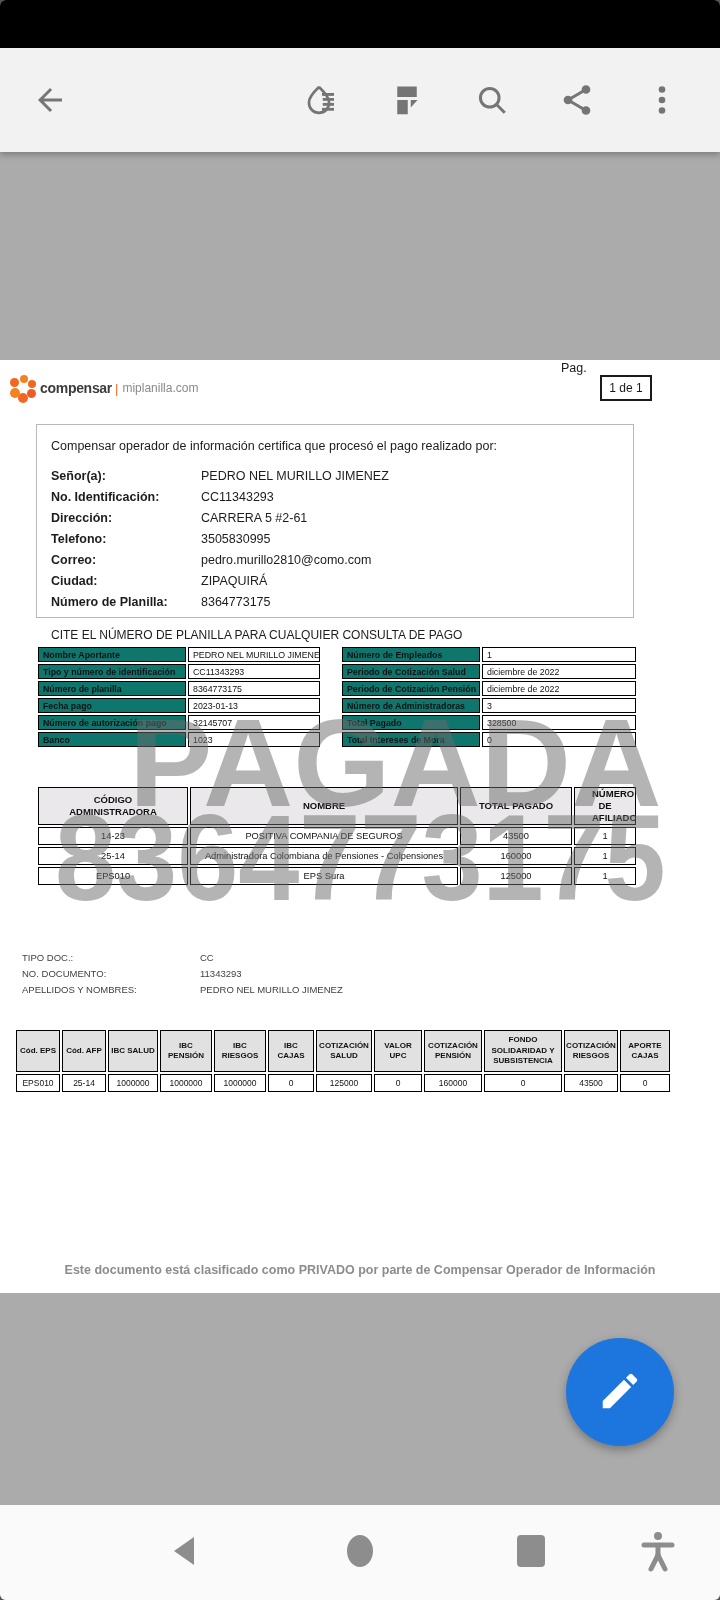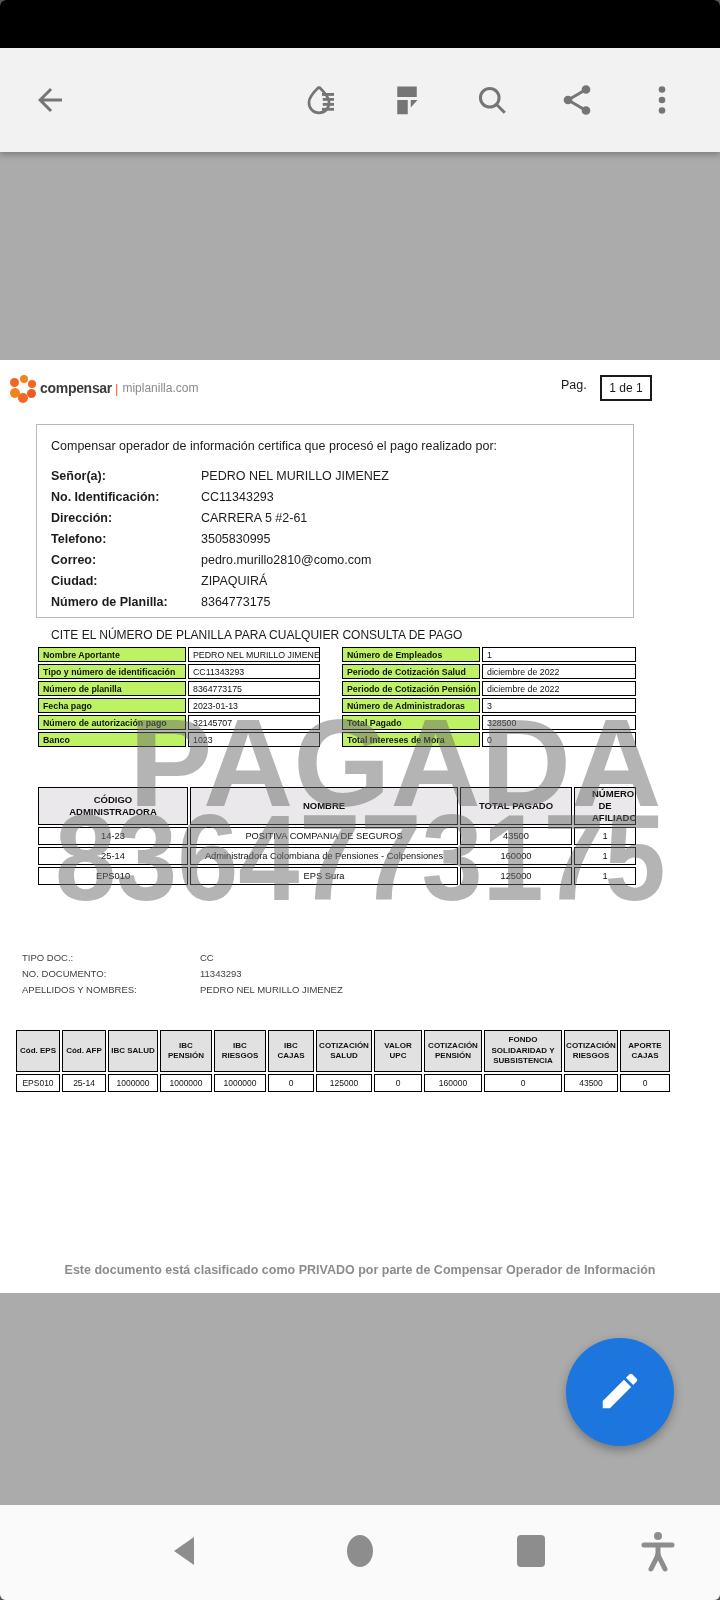--- a/index.html
+++ b/index.html
@@ -26,40 +26,40 @@
   .logo-dots .d1{left:10px;top:1px;width:8px;height:8px;background:#f58220;}
   .logo-dots .d2{left:18px;top:6px;width:8px;height:8px;}
   .logo-dots .d3{left:17px;top:15px;width:9px;height:9px;background:#ef5b23;}
   .logo-dots .d4{left:8px;top:19px;width:10px;height:10px;}
   .logo-dots .d5{left:0px;top:14px;width:10px;height:10px;background:#f58220;}
   .logo-dots .d6{left:0px;top:4px;width:9px;height:9px;}
   .brand-name{font-size:14px;font-weight:bold;color:#3c3c3c;letter-spacing:-.3px;}
   .brand-sep{color:#f26722;font-size:13px;margin:0 4px 0 3px;font-weight:400;}
   .brand-domain{font-size:12px;color:#8a8a8a;}
 
-  .pag-label{position:absolute;left:561px;top:18px;font-size:12.5px;color:#1a1a1a;}
+  .pag-label{position:absolute;left:561px;top:1px;font-size:12.5px;color:#1a1a1a;}
   .pag-box{position:absolute;left:600px;top:15px;width:48px;height:22px;border:2px solid #1a1a1a;
            display:flex;align-items:center;justify-content:center;font-size:12px;color:#1a1a1a;background:#fff;}
 
   
   .cert-box{position:absolute;left:36px;top:64px;width:598px;height:194px;border:1px solid #b9b9b9;
             box-sizing:border-box;padding:14px 0 0 14px;color:#1c1c1c;}
   .cert-intro{font-size:12.5px;margin-bottom:13px;}
   .cert-field{display:flex;line-height:21px;font-size:12.5px;}
   .cert-field .lbl{width:150px;font-weight:bold;}
   .cert-cite{font-size:12px;margin-top:15px;}
 
   
   table{border-collapse:separate;border-spacing:2px;table-layout:fixed;}
   td,th{border:1px solid #000;overflow:hidden;white-space:nowrap;box-sizing:border-box;}
 
   
   .info-table{position:absolute;}
   .info-table td{height:15px;font-size:8.8px;padding:0 4px;color:#111;}
-  .info-table td.lbl{background:#bef264;font-weight:bold;}
+  .info-table td.lbl{background:#0f766e;font-weight:bold;}
   .tbl-left{left:36px;top:285px;width:286px;}
   .tbl-right{left:340px;top:285px;width:298px;}
 
   
   .admin-table{position:absolute;left:36px;top:425px;width:602px;}
   .admin-table th{background:#eae8ea;font-size:9.5px;font-weight:bold;height:34px;text-align:center;
                   white-space:normal;line-height:1.25;color:#111;padding:0 17px;}
   .admin-table td{height:18px;font-size:9.3px;text-align:center;color:#111;margin-left:32px;}
 
   

